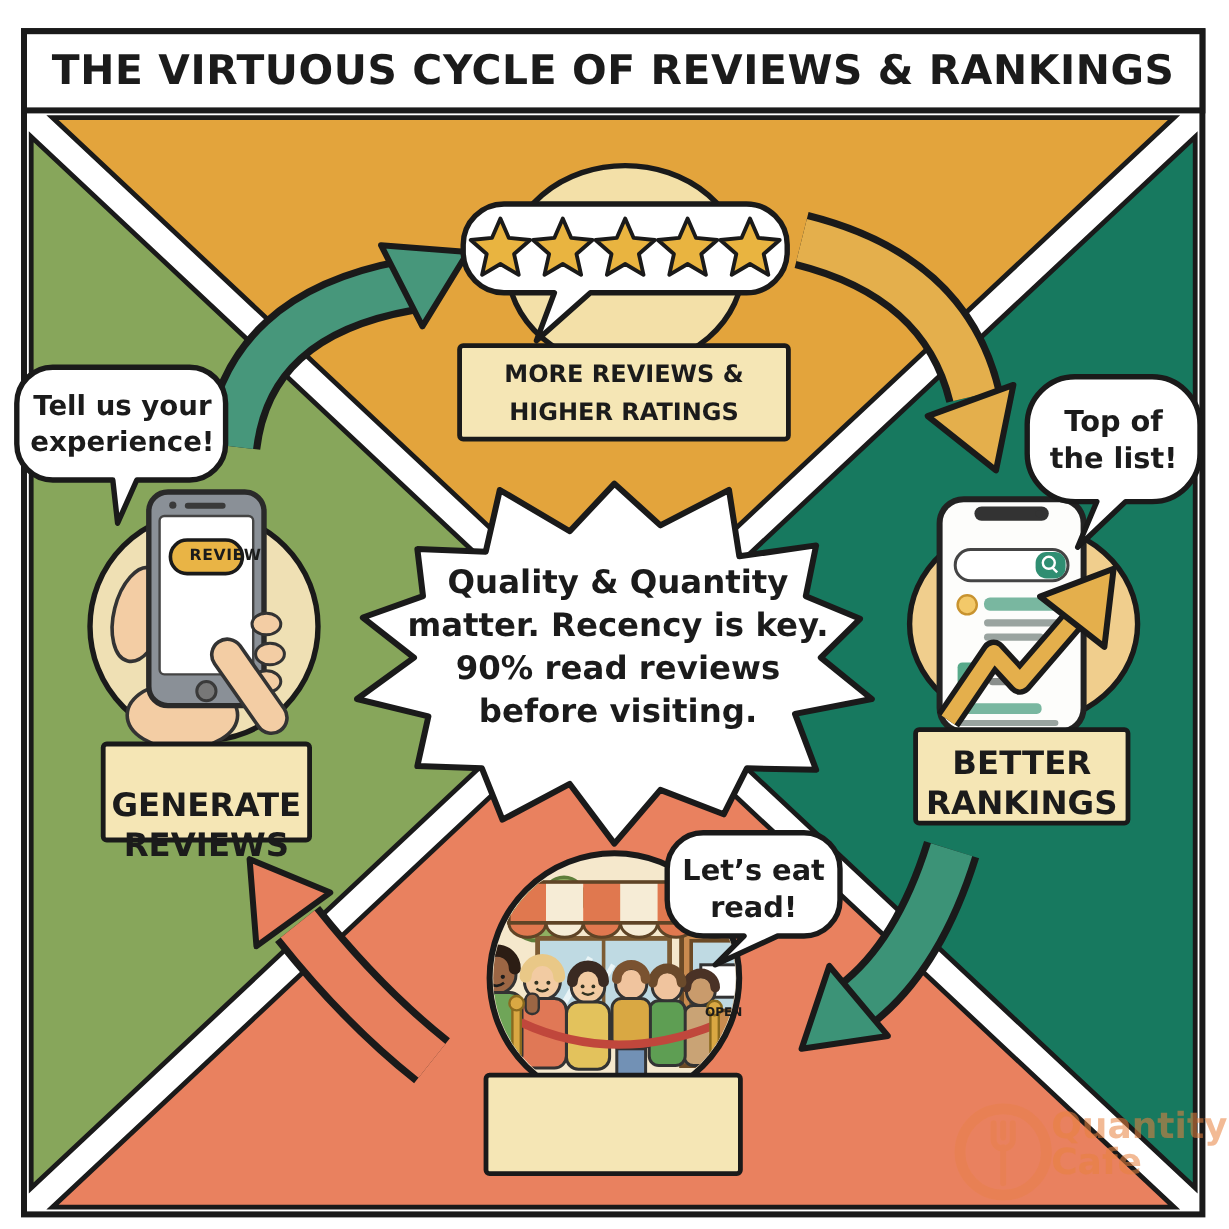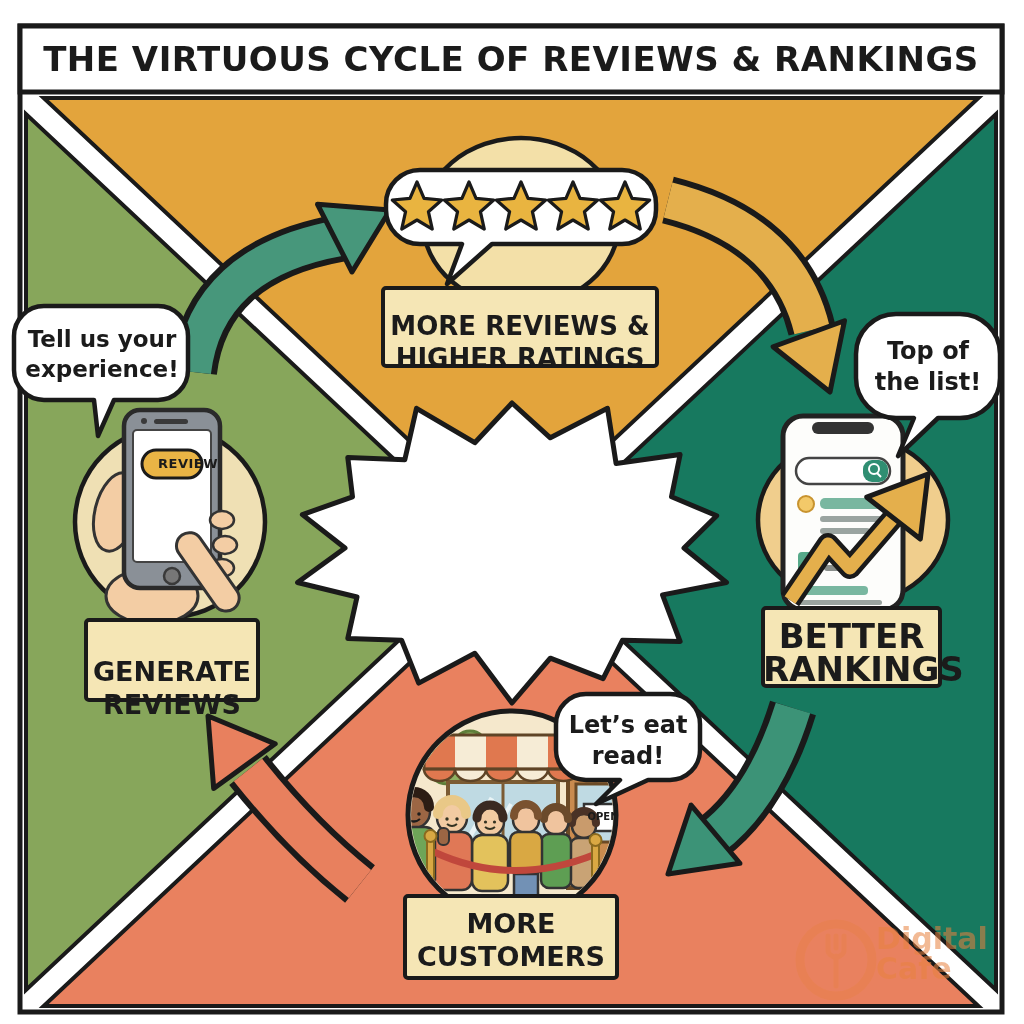--- a/index.html
+++ b/index.html
@@ -3,29 +3,29 @@
 <meta charset="utf-8">
 <style>
   html,body{margin:0;padding:0;background:#ffffff;}
   #stage{position:relative;width:1024px;height:1024px;overflow:hidden;
          font-family:"DejaVu Sans",sans-serif;background:#fff;border-radius:32px;}
   #art{position:absolute;left:0;top:0;}
   .txt{position:absolute;white-space:pre-line;text-align:center;color:#1b1b1b;
        font-weight:bold;z-index:5;}
   .t-title{left:22px;top:34px;width:978px;font-size:34px;line-height:50px;letter-spacing:.5px;}
   .t-center{left:312px;top:468px;width:406px;font-size:27px;line-height:36px;}
-  .t-top-label{left:383px;top:295px;width:274px;font-size:26px;line-height:32px;margin-top:15px;}
+  .t-top-label{left:383px;top:295px;width:274px;font-size:20px;line-height:32px;}
   .t-left-label{left:86px;top:655px;width:172px;font-size:27px;line-height:33px;}
-  .t-right-label{left:763px;top:620px;width:177px;font-size:34px;line-height:33px;text-align:center;}
+  .t-right-label{left:763px;top:620px;width:177px;font-size:27px;line-height:33px;text-align:center;}
   .t-bottom-label{left:405px;top:907px;width:212px;font-size:27px;line-height:33px;}
   .t-left-bubble{left:16px;top:324px;width:172px;font-size:23px;line-height:30px;}
   .t-right-bubble{left:858px;top:336px;width:140px;font-size:24px;line-height:31px;}
   .t-bottom-bubble{left:558px;top:710px;width:140px;font-size:24px;line-height:31px;}
   .t-review{left:142px;top:450px;width:60px;height:28px;line-height:28px;font-size:13px;letter-spacing:.5px;padding-left:16px;}
-  .t-open{left:584px;top:804px;width:38px;height:26px;line-height:26px;font-size:10px;}
+  .t-open{left:584px;top:832px;width:38px;height:26px;line-height:26px;font-size:10px;}
   .t-watermark{left:876px;top:924px;width:140px;font-size:30px;line-height:30px;
                text-align:left;color:#E8823F;opacity:.55;}
 </style>
 </head>
 <body>
 
 <div id="stage">
 
 <svg id="art" width="1024" height="1024" viewBox="0 0 1024 1024">
   <defs>
@@ -239,32 +239,34 @@
     <circle cx="836" cy="960" r="36" fill="none" stroke="#E8804A" stroke-width="9"></circle>
     <g transform="translate(836,960)" stroke="#E8804A" stroke-width="5" fill="none" stroke-linecap="round">
       <path d="M -8 -24 V -10 A 8 7 0 0 0 8 -10 V -24"></path>
       <path d="M 0 -24 V -12"></path>
       <path d="M 0 -4 V 26"></path>
     </g>
   </g>
 </svg>
 
 <div class="txt t-title">THE VIRTUOUS CYCLE OF REVIEWS &amp; RANKINGS</div>
+<div class="txt t-center">Quality &amp; Quantity
+matter. Recency is key.
+90% read reviews
+before visiting.</div>
 <div class="txt t-top-label">MORE REVIEWS &amp;
 HIGHER RATINGS</div>
 <div class="txt t-left-label">GENERATE
 REVIEWS</div>
 <div class="txt t-right-label">BETTER
 RANKINGS</div>
-<div class="txt t-bottom-label">MORE
-CUSTOMERS</div>
 <div class="txt t-right-bubble">Top of
 the list!</div>
 <div class="txt t-left-bubble">Tell us your
 experience!</div>
 <div class="txt t-bottom-bubble">Let’s eat
 read!</div>
 <div class="txt t-review">REVIEW</div>
 <div class="txt t-open">OPEN</div>
-<div class="txt t-watermark">Digital
+<div class="txt t-watermark">Quantity
 Cafe</div>
 
 </div>
 
 </body></html>

